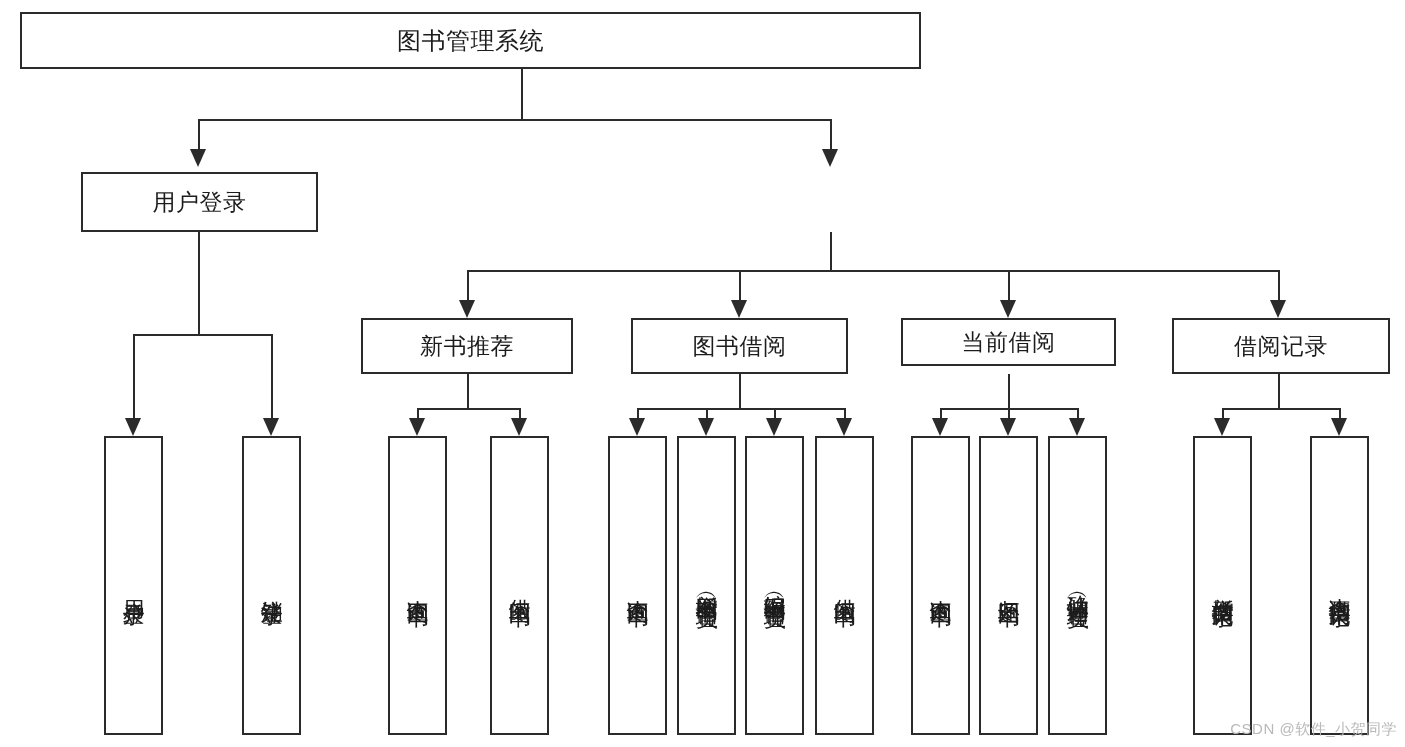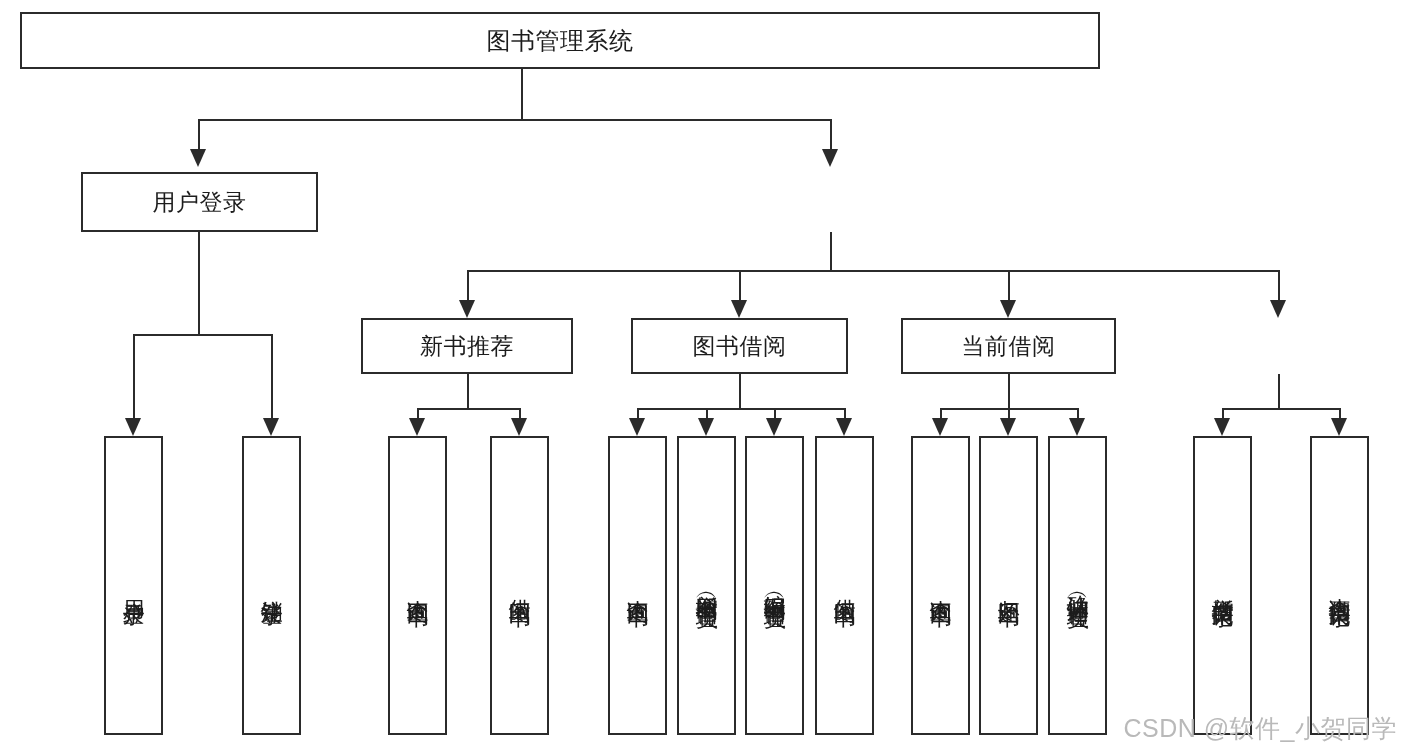--- a/index.html
+++ b/index.html
@@ -68,35 +68,35 @@
     width: 0;
     height: 0;
     border-left: 8px solid transparent;
     border-right: 8px solid transparent;
     border-top: 18px solid #2b2b2b;
   }
   
   #watermark {
     position: absolute;
     right: 8px;
-    bottom: 2px;
-    font-size: 25px;
+    bottom: 8px;
+    font-size: 15px;
     color: #b9b9b9;
     white-space: nowrap;
     letter-spacing: 0.5px;
     pointer-events: none;
     margin-left: 47px;
   }
 </style>
 </head>
 <body>
 
 <div id="canvas">
 
-  <div class="node root" style="left:20px; top:12px; width:1080px; height:57px;">
+  <div class="node root" style="left:20px; top:12px; width:901px; height:57px;">
     <span class="label">图书管理系统</span>
   </div>
 
   <div class="vline" style="left:521px; top:69px; height:50px;"></div>
 
   <div class="hline" style="left:198px; top:119px; width:632px;"></div>
 
   <div class="vline" style="left:198px; top:119px; height:30px;"></div>
   <div class="arrow" style="left:190px; top:149px;"></div>
   <div class="vline" style="left:830px; top:119px; height:30px;"></div>
@@ -123,22 +123,25 @@
   <div class="arrow" style="left:1000px; top:300px;"></div>
   <div class="vline" style="left:1278px; top:270px; height:30px;"></div>
   <div class="arrow" style="left:1270px; top:300px;"></div>
 
   <div class="node" style="left:631px; top:318px; width:217px; height:56px;">
     <span class="label">图书借阅</span>
   </div>
   <div class="node" style="left:361px; top:318px; width:212px; height:56px;">
     <span class="label">新书推荐</span>
   </div>
-  <div class="node" style="left:901px; top:318px; width:215px; height:56px;">
+  <div class="node" style="left:901px; top:318px; width:215px; height:48px;">
     <span class="label">当前借阅</span>
+  </div>
+  <div class="node" style="left:1172px; top:318px; width:218px; height:56px;">
+    <span class="label">借阅记录</span>
   </div>
 
   <div class="vline" style="left:467px; top:374px; height:34px;"></div>
   <div class="hline" style="left:417px; top:408px; width:102px;"></div>
   <div class="vline" style="left:417px; top:408px; height:10px;"></div>
   <div class="arrow" style="left:409px; top:418px;"></div>
   <div class="vline" style="left:519px; top:408px; height:10px;"></div>
   <div class="arrow" style="left:511px; top:418px;"></div>
 
   <div class="vline" style="left:739px; top:374px; height:34px;"></div>

